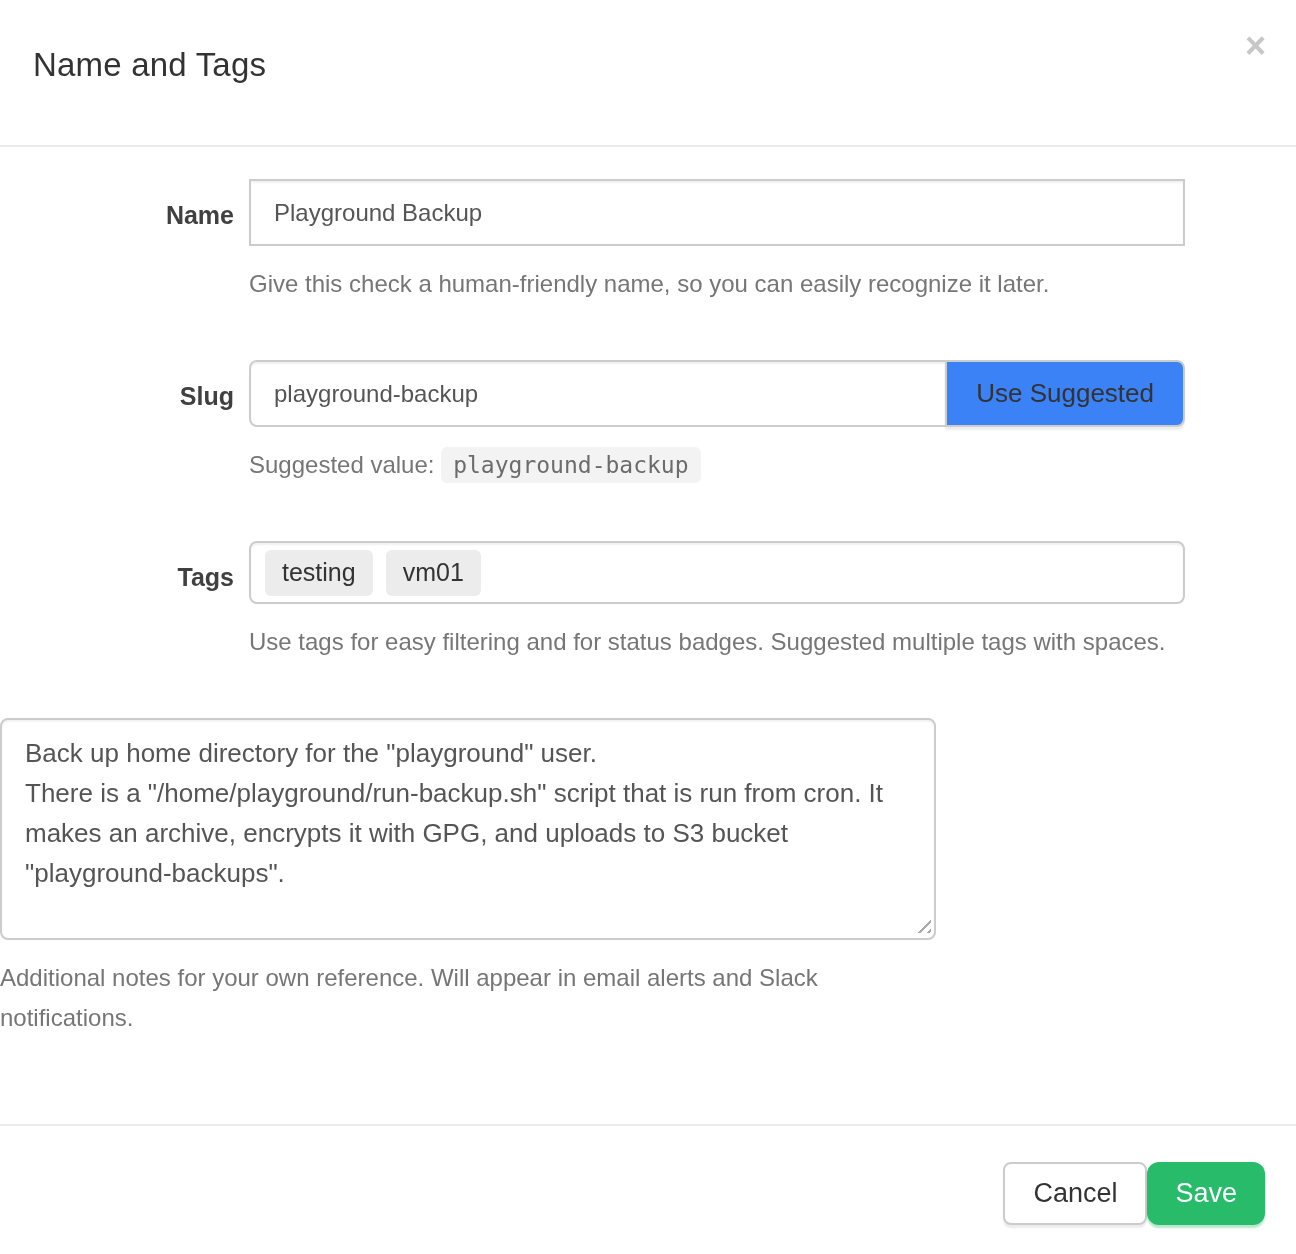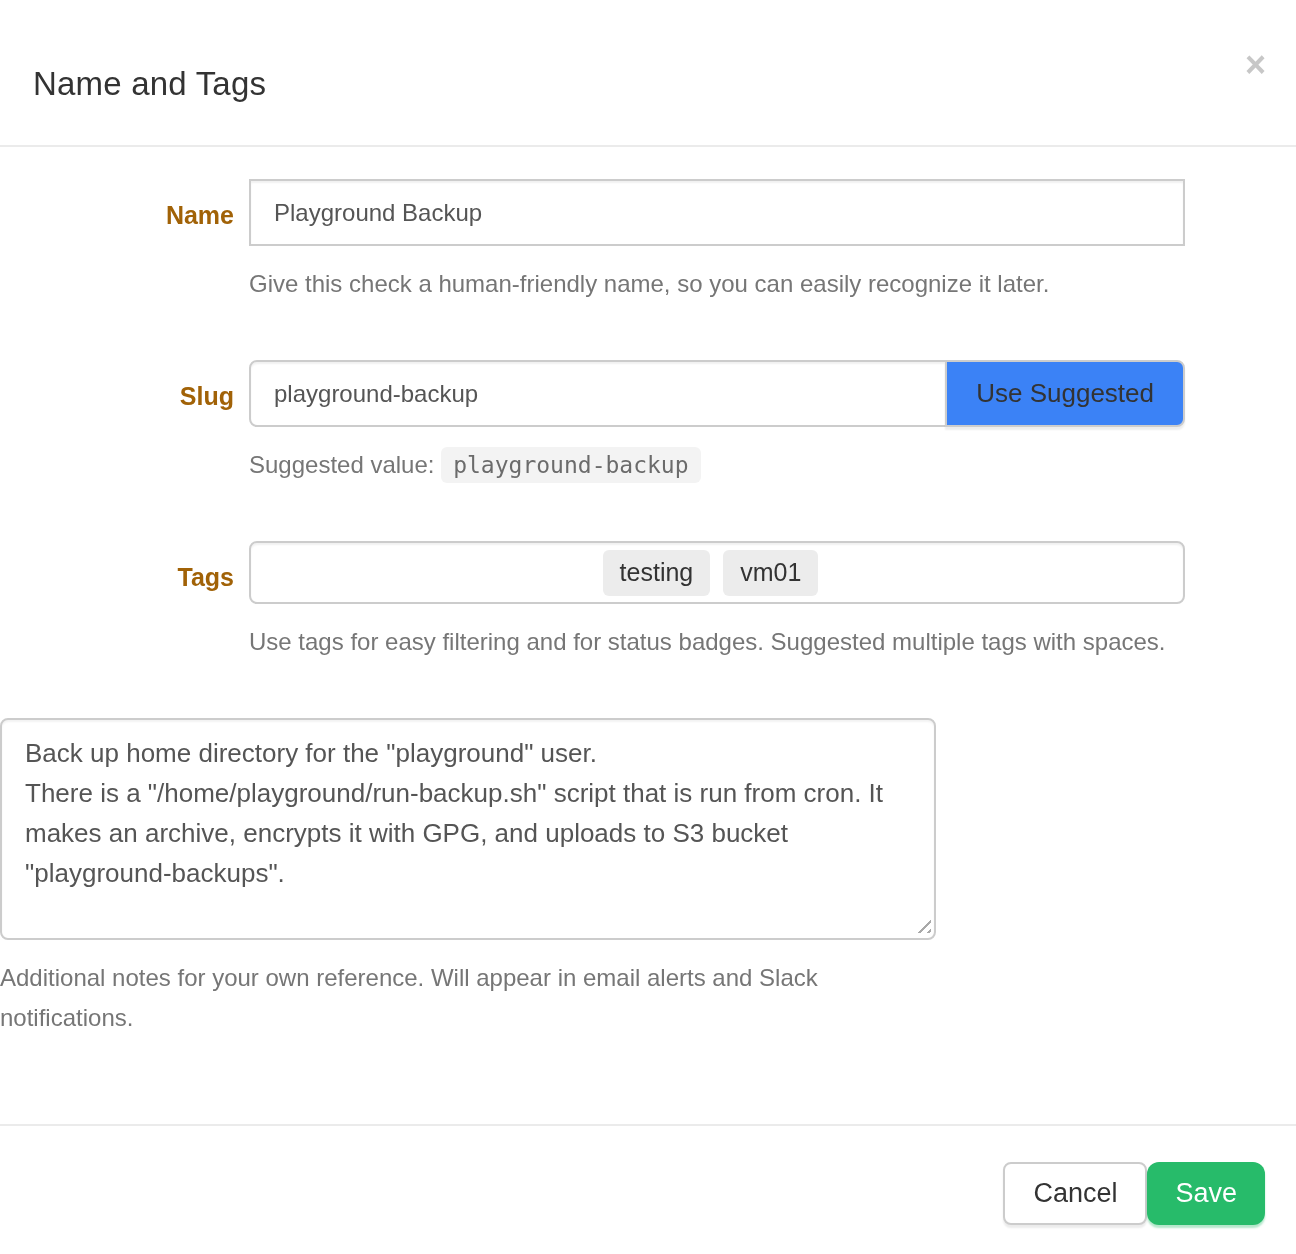--- a/index.html
+++ b/index.html
@@ -11,36 +11,35 @@
     color: #333;
   }
   .modal { width: 1296px; height: 1254px; display: flex; flex-direction: column; }
 
   
   .modal-header {
     position: relative;
     height: 180px;
     padding: 46px 51px 0 33px;
     border-bottom: 2px solid #ebebeb;
-    margin-top: 19px;
   }
   .modal-title { margin: 0; font-size: 33px; font-weight: 400; color: #333; letter-spacing: 0.2px; }
   .close-btn {
     position: absolute; top: 28px; right: 30px;
     font-size: 36px; font-weight: 700; color: #c7c7c7;
     line-height: 1; cursor: pointer; user-select: none;
   }
 
   
   .modal-body { padding: 32px 0 86px 0; flex: 0 0 auto; }
   .form-row { display: flex; margin-bottom: 56px; }
   .form-row:last-child { margin-bottom: 0; }
   .control-label {
     width: 249px; padding: 22px 15px 0 0;
-    text-align: right; font-weight: 700; font-size: 25px; color: #a16207;
+    text-align: right; font-weight: 700; font-size: 25px; color: #404040;
   }
   .control { width: 936px; }
 
   .form-control {
     display: block; width: 100%; height: 67px;
     border: 2px solid #ccc; border-radius: 0;
     padding: 0 23px; font-size: 24px; color: #555;
     font-family: "Liberation Sans", sans-serif;
     background: #fff;
     box-shadow: inset 0 2px 2px rgba(0,0,0,0.06);
@@ -71,21 +70,21 @@
     font-size: 23px; color: #6b6b6b;
     background: #f3f3f3; border-radius: 6px;
     padding: 5px 12px;
   }
 
   
   .tags-input {
     display: flex; align-items: center;
     width: 100%; height: 63px; padding: 0 14px;
     border: 2px solid #ccc; border-radius: 8px;
-    background: #fff; box-shadow: inset 0 2px 2px rgba(0,0,0,0.06); justify-content: center;
+    background: #fff; box-shadow: inset 0 2px 2px rgba(0,0,0,0.06);
   }
   .tag-chip {
     display: inline-flex; align-items: center;
     height: 46px; padding: 0 17px; margin-right: 13px;
     background: #ececec; border-radius: 6px;
     font-size: 25px; color: #333;
   }
 
   
   .textarea-wrap { position: relative; }

